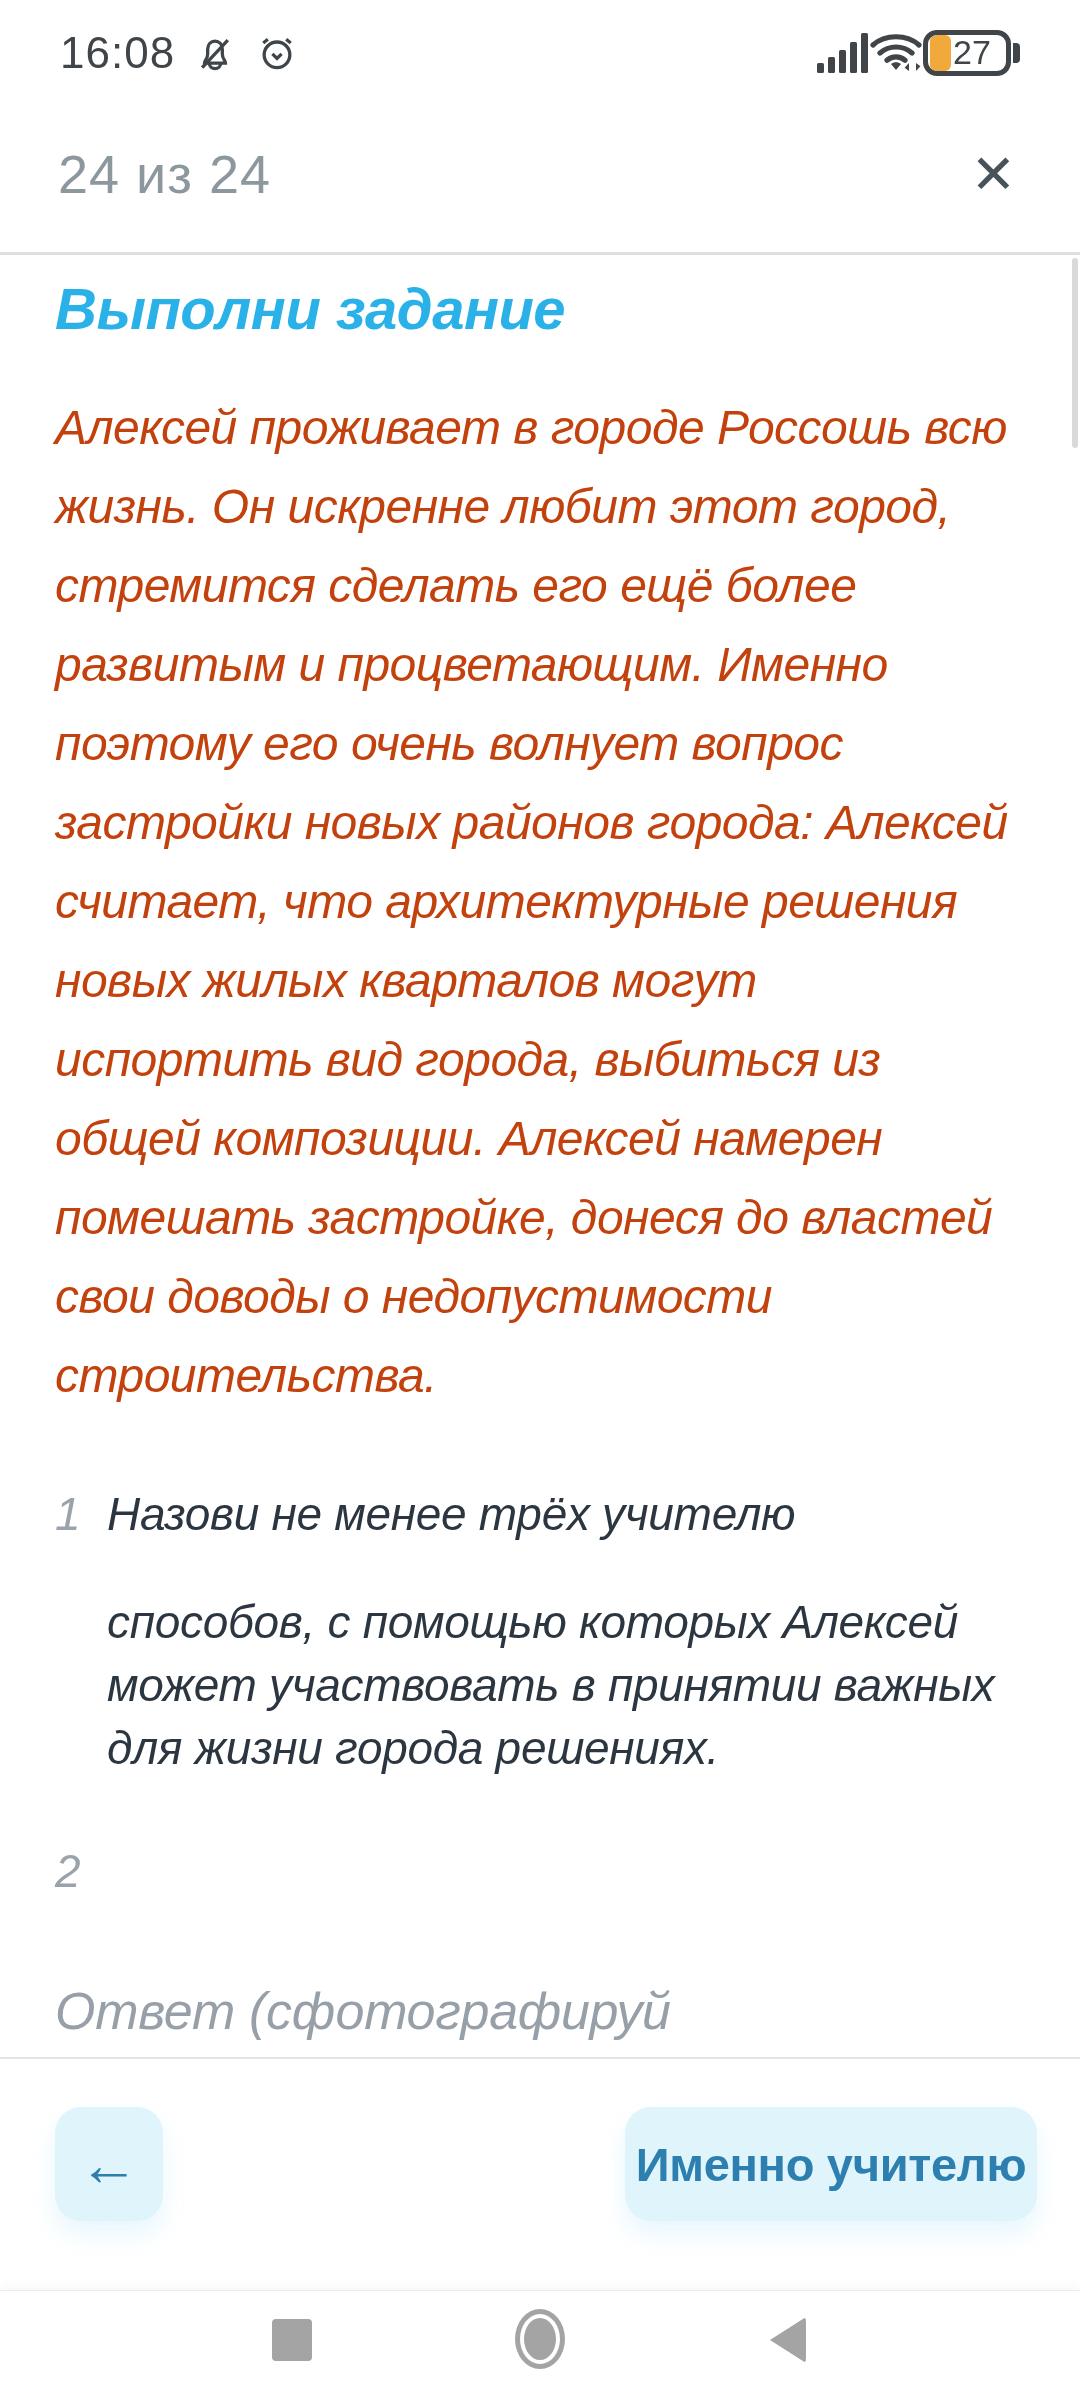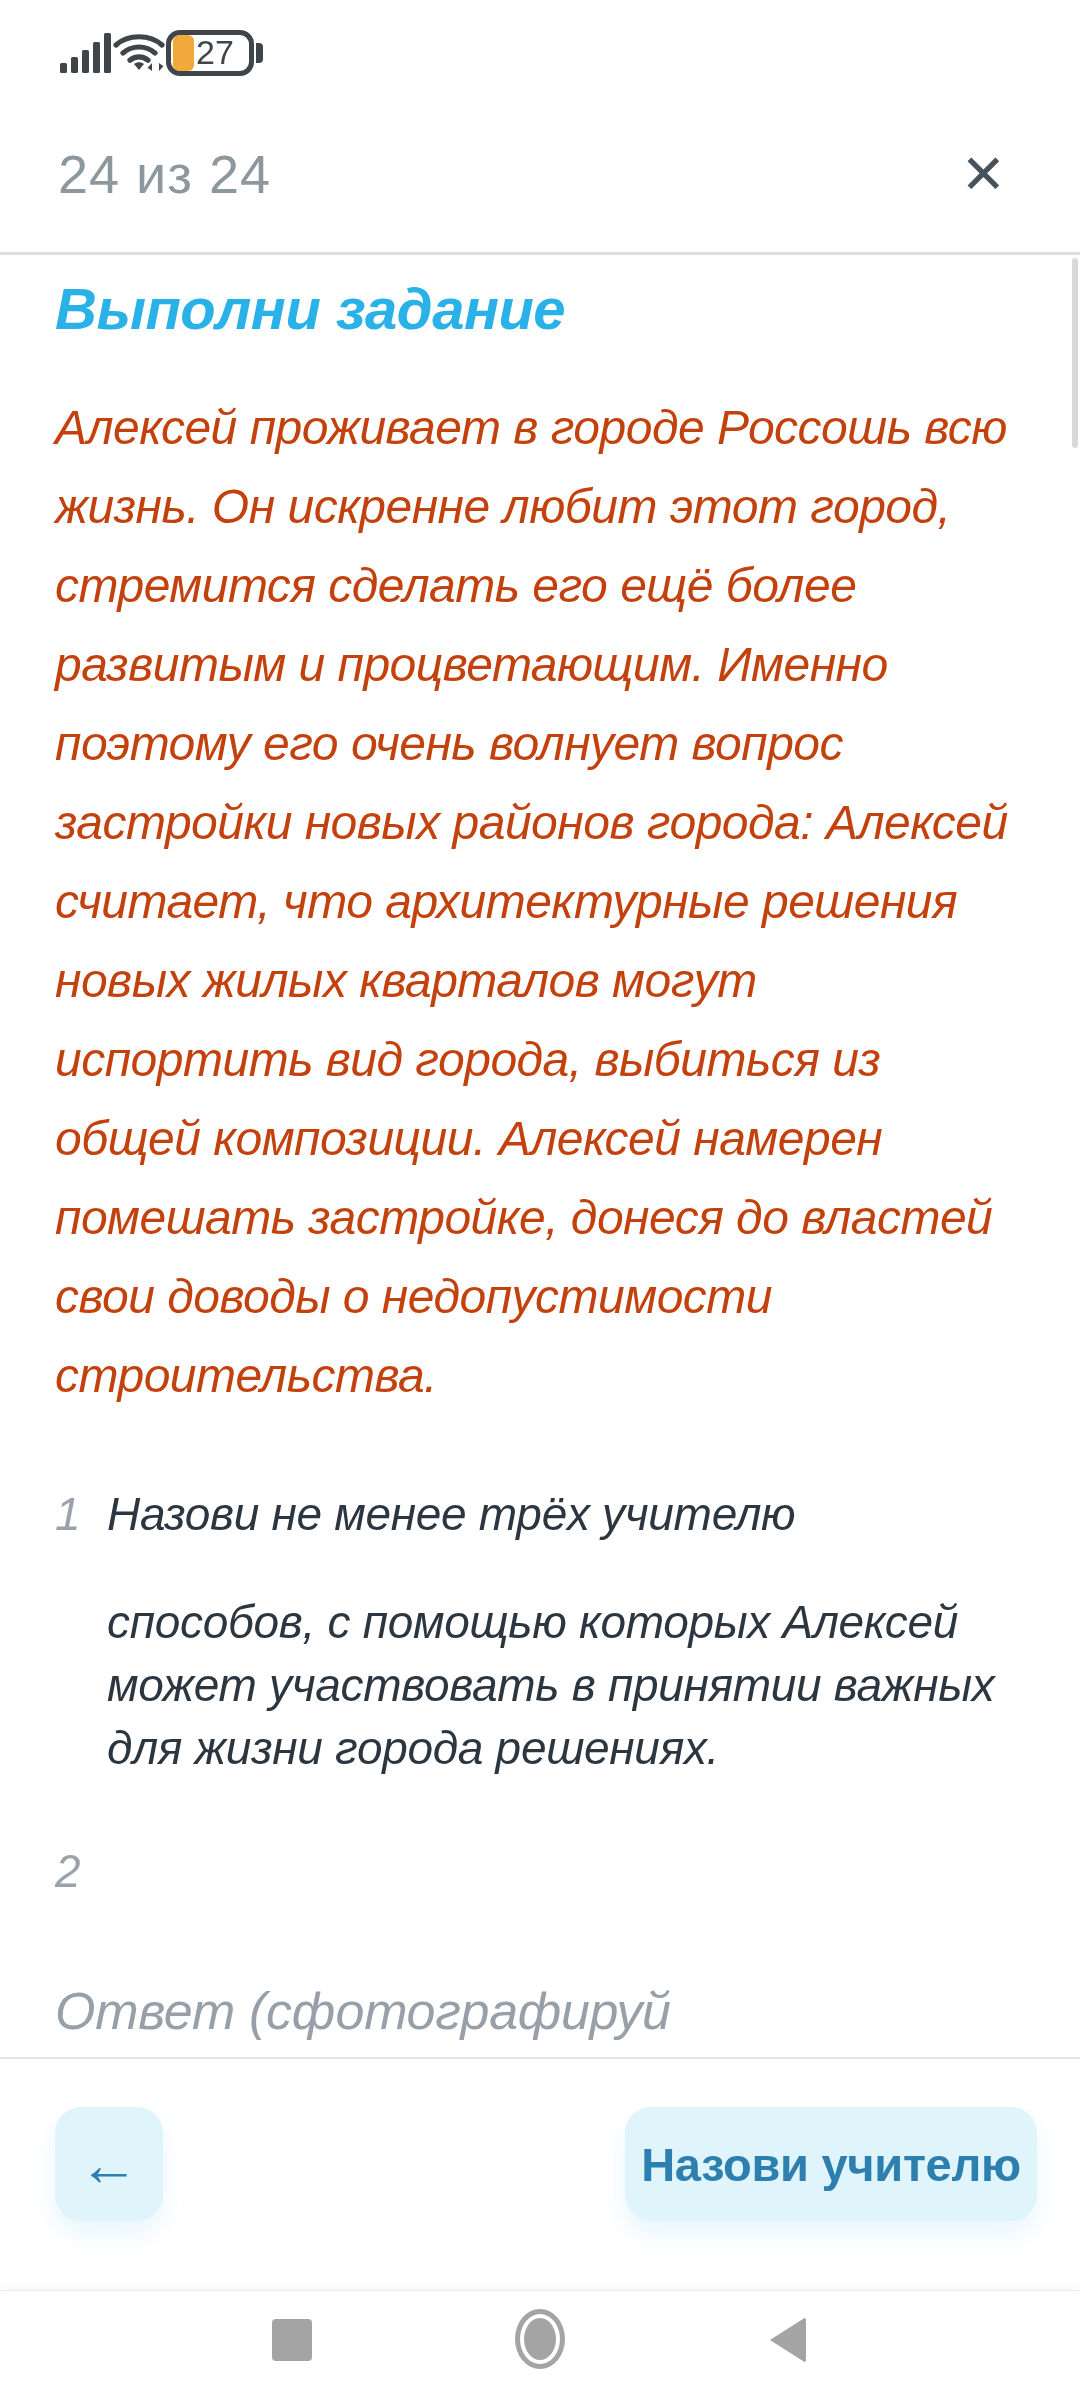--- a/index.html
+++ b/index.html
@@ -19,21 +19,21 @@
   .battery{position:relative;display:flex;align-items:center;}
   .battery-body{
     width:88px;height:46px;border:5px solid #3f4549;border-radius:14px;
     display:flex;align-items:center;box-sizing:border-box;overflow:hidden;background:#fff;
   }
   .battery-fill{width:27%;height:36px;background:#f2a93b;border-radius:6px;margin-left:2px;}
   .battery-num{position:absolute;left:30px;font-size:34px;color:#3f4549;font-weight:500;}
   .battery-nub{width:7px;height:20px;background:#3f4549;border-radius:0 4px 4px 0;margin-left:2px;}
   
   .header{
-    position:absolute;top:95px;left:0;right:16px;height:157px;
+    position:absolute;top:95px;left:0;right:6px;height:157px;
     display:flex;align-items:center;justify-content:space-between;
     padding:0 58px;box-sizing:border-box;
   }
   .progress{font-size:54px;color:#8d979e;font-weight:500;letter-spacing:1px;}
   .close-btn{font-size:54px;color:#47525b;font-weight:400;cursor:pointer;line-height:1;}
   .header-divider{position:absolute;top:252px;left:0;right:0;height:3px;background:#dfdfdf;}
   
   .scroll-thumb{position:absolute;top:258px;right:2px;width:6px;height:190px;background:#d9d9d9;border-radius:3px;}
   
   .content{position:absolute;top:255px;left:0;right:0;padding:0 55px;box-sizing:border-box;font-style:italic;}
@@ -91,20 +91,38 @@
     border-right:36px solid #a4a4a4;border-radius:4px;
   }
   svg{display:block;}
 </style>
 </head>
 <body>
 
 <div id="phone">
 
   <div class="status-bar">
+    <div class="sb-left">
+      <span class="sb-time">16:08</span>
+      <span>
+        <svg width="44" height="44" viewBox="0 0 24 24" fill="none" stroke="#3f4549" stroke-width="1.8">
+          <path d="M9 18c0 1.4 1.3 2.5 3 2.5s3-1.1 3-2.5"></path>
+          <path d="M6.3 17.5h11.4c0-1.5-1.7-2.2-1.7-5V10c0-2.8-1.8-4.5-4-4.5S8 7.2 8 10v2.5c0 2.8-1.7 3.5-1.7 5z"></path>
+          <line x1="5" y1="20" x2="19" y2="5"></line>
+        </svg>
+      </span>
+      <span>
+        <svg width="44" height="44" viewBox="0 0 24 24" fill="none" stroke="#3f4549" stroke-width="1.8">
+          <circle cx="12" cy="13" r="7"></circle>
+          <path d="M4.5 6.5 L7 4.5"></path>
+          <path d="M19.5 6.5 L17 4.5"></path>
+          <path d="M9.5 12.5 L12 15 L14.5 12.5"></path>
+        </svg>
+      </span>
+    </div>
     <div class="sb-right">
       <span>
         <svg width="52" height="40" viewBox="0 0 52 40" fill="#3f4549">
           <rect x="0" y="30" width="7" height="10" rx="1.5"></rect>
           <rect x="11" y="24" width="7" height="16" rx="1.5"></rect>
           <rect x="22" y="17" width="7" height="23" rx="1.5"></rect>
           <rect x="33" y="9" width="7" height="31" rx="1.5"></rect>
           <rect x="44" y="0" width="7" height="40" rx="1.5"></rect>
         </svg>
       </span>
@@ -161,21 +179,21 @@
       <svg width="985" height="200" viewBox="0 0 985 200">
         <rect x="4" y="4" width="977" height="240" rx="30" fill="none" stroke="#29a8df" stroke-width="7" stroke-dasharray="42 27"></rect>
       </svg>
     </div>
   </div>
 
   <div class="bottom-bar">
     <button class="back-btn">
       <span>←</span>
     </button>
-    <button class="submit-btn">Назови учителю</button>
+    <button class="submit-btn">Именно учителю</button>
   </div>
 
   <div class="nav-bar">
     <div class="nav-recents"></div>
     <div class="nav-home">
         <div class="nav-home-dot"></div>
       </div>
     <div class="nav-back"></div>
   </div>
 

